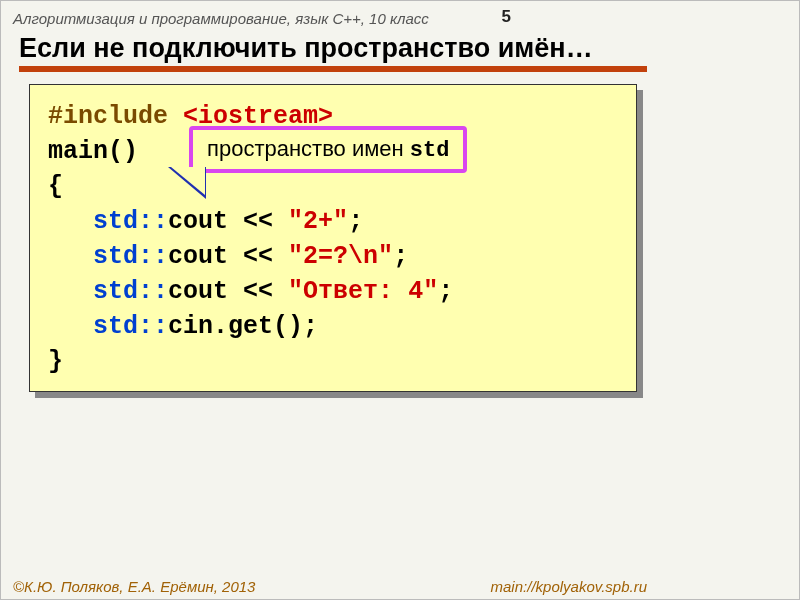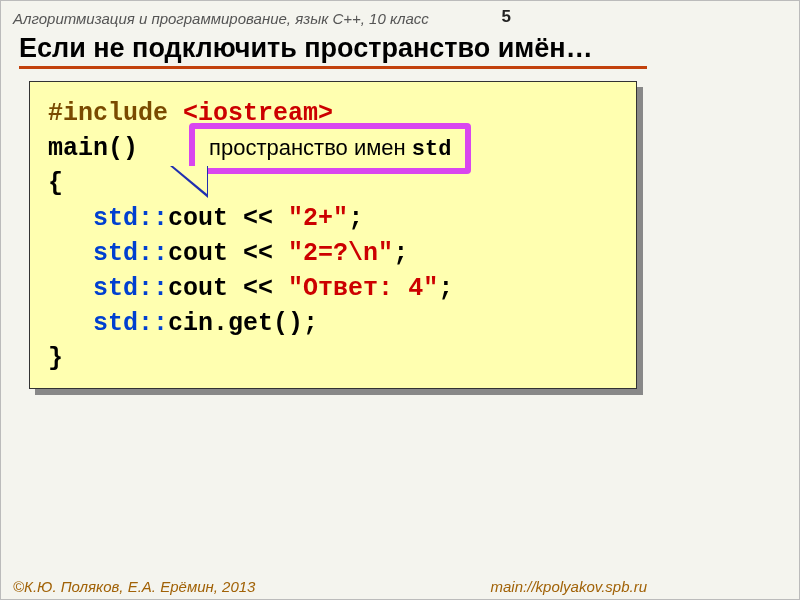--- a/index.html
+++ b/index.html
@@ -30,21 +30,21 @@
     font-weight: bold;
     color: #222;
     font-size: 17px;
     margin-right: 130px;
   }
   .title {
     margin: 4px 18px 0 18px;
     font-weight: bold;
     font-size: 27px;
     color: #000;
-    border-bottom: 3px solid #c2410c;
+    border-bottom: 6px solid #c2410c;
     padding-bottom: 2px;
   }
   .code-area {
     position: relative;
     margin: 12px 28px 0 28px;
   }
   .code-shadow {
     position: absolute;
     top: 6px; left: 6px;
     width: 100%; height: 100%;
@@ -64,21 +64,21 @@
   .k-include { color: #7a4a00; }
   .k-angle   { color: #cc0000; }
   .k-std     { color: #0040d0; }
   .k-str     { color: #cc0000; }
 
   .callout {
     position: absolute;
     top: 42px;
     left: 160px;
     background: #ffffb0;
-    border: 6px solid #d946ef;
+    border: 4px solid #d946ef;
     border-radius: 4px;
     padding: 6px 14px;
     font-family: Arial, sans-serif;
     font-size: 22px;
     font-weight: normal;
     color: #000;
     white-space: nowrap;
   }
   .callout .mono {
     font-family: "Courier New", Courier, monospace;

